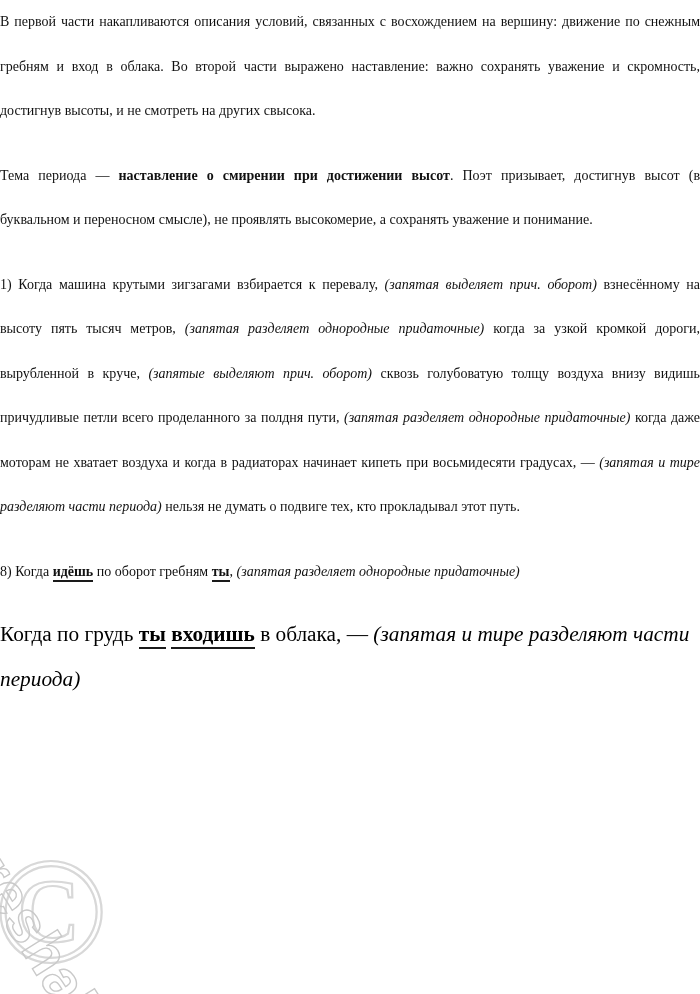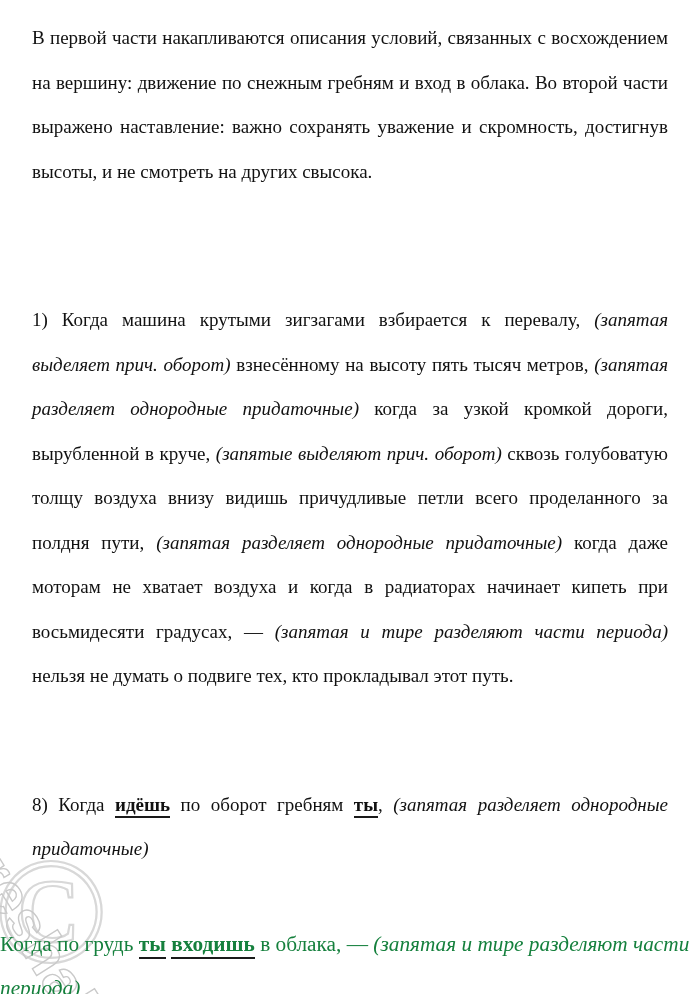--- a/index.html
+++ b/index.html
@@ -46,23 +46,23 @@
   }
 
   
   #page {
     position: relative;
     z-index: 2;
     padding: 0;
   }
 
   p.para {
-    margin: 16px;
-    padding: 16px;
-    font-size: 19px;
+    margin: 0;
+    padding: 0;
+    font-size: 14px;
     line-height: 44.5px;
     text-align: justify;
     text-justify: inter-word;
     color: #111111;
     -webkit-font-smoothing: none;
   }
 
   
   p.para.lead { margin-top: 0; }
 
@@ -80,41 +80,44 @@
     font-weight: bold;
   }
 
   
   p.flat {
     margin: 0;
     padding: 0;
     font-size: 21.3px;
     line-height: 44.5px;
     text-align: left;
-    color: #15803d;
+    color: #000000;
   }
 </style>
 </head>
 <body>
 
 <div id="watermark">
   <svg width="330" height="200" viewBox="0 0 330 200" xmlns="http://www.w3.org/2000/svg">
     <text class="wm-c" x="40" y="150">©</text>
     <text class="wm-text" x="18" y="60" transform="rotate(58 18 60)">reshak.ru</text>
   </svg>
 </div>
 
 <div id="page">
 
   <p class="para lead">
     <span>В первой части накапливаются описания условий, связанных с восхождением на вершину: движение по снежным гребням и вход в облака. Во второй части выражено наставление: важно сохранять уважение и скромность, достигнув высоты, и не смотреть на других свысока.</span>
   </p>
 
   <div class="gap-lg"></div>
 
+  <p class="para">
+    <span>Тема периода — </span><b class="bold">наставление о смирении при достижении высот</b><span>. Поэт призывает, достигнув высот (в буквальном и переносном смысле), не проявлять высокомерие, а сохранять уважение и понимание.</span>
+  </p>
 
   <div class="gap-lg"></div>
 
   <p class="para">
     <span>1) Когда машина крутыми зигзагами взбирается к перевалу, </span><i class="ital">(запятая выделяет прич. оборот)</i><span> взнесённому на высоту пять тысяч метров, </span><i class="ital">(запятая разделяет однородные придаточные)</i><span> когда за узкой кромкой дороги, вырубленной в круче, </span><i class="ital">(запятые выделяют прич. оборот)</i><span> сквозь голубоватую толщу воздуха внизу видишь причудливые петли всего проделанного за полдня пути, </span><i class="ital">(запятая разделяет однородные придаточные)</i><span> когда даже моторам не хватает воздуха и когда в радиаторах начинает кипеть при восьмидесяти градусах, — </span><i class="ital">(запятая и тире разделяют части периода)</i><span> нельзя не думать о подвиге тех, кто прокладывал этот путь.</span>
   </p>
 
   <div class="gap-lg"></div>
 
   <p class="para">

